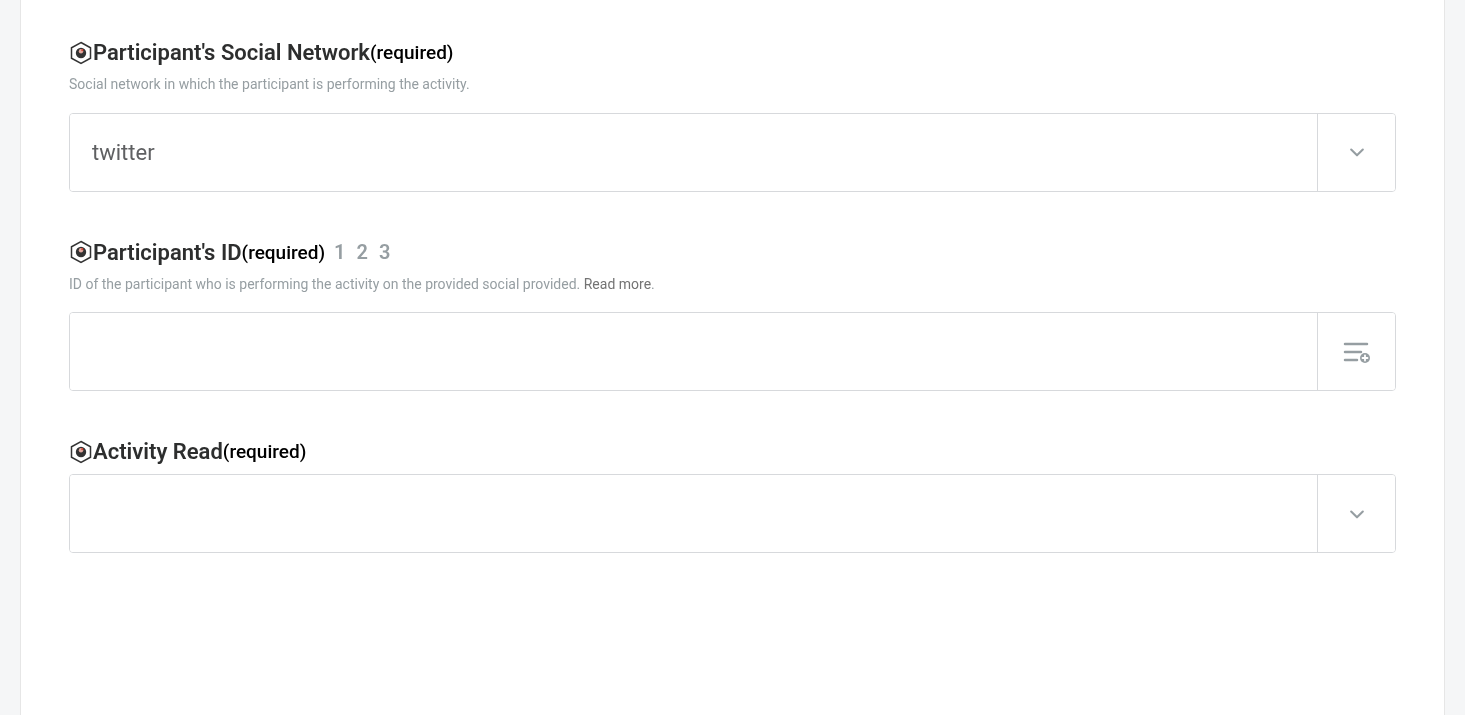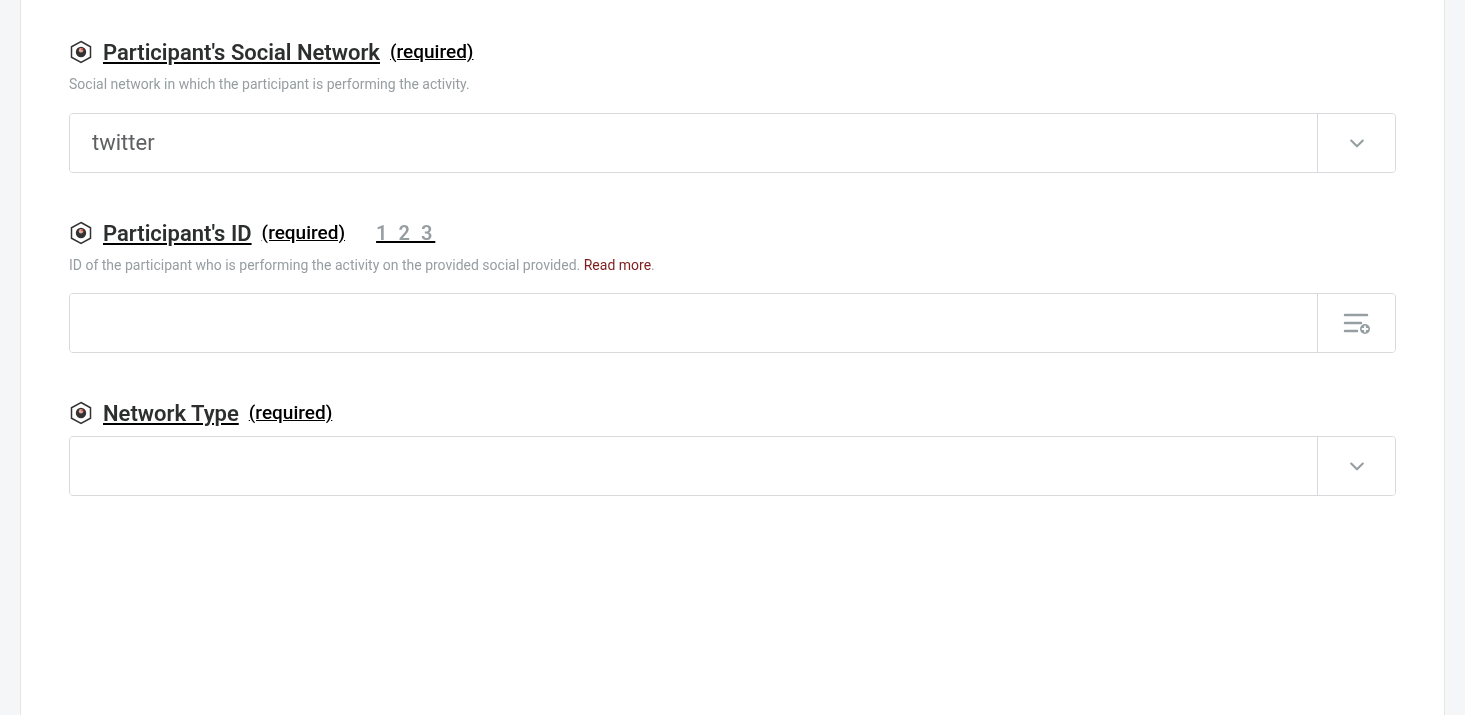--- a/index.html
+++ b/index.html
@@ -18,23 +18,23 @@
       padding: 40px 48px 0 48px;
       min-height: 715px;
       border-left: 1px solid #e6e6e6;
       border-right: 1px solid #e6e6e6;
     }
     .field {
       margin-bottom: 48px;
     }
     .field-header {
       display: flex;
-      gap: 10px;
+      align-items: center;
+      gap: 0;
       margin-bottom: 10px;
-      text-decoration: underline;
     }
     .hex-icon {
       display: inline-flex;
       align-items: center;
       justify-content: center;
       width: 24px;
       height: 24px;
     }
     .field-label {
       font-size: 22px;
@@ -43,43 +43,43 @@
     }
     .required {
       font-size: 19px;
       font-weight: 500;
       color: #000000;
     }
     .hint-badge {
       display: inline-flex;
       align-items: center;
       gap: 6px;
-      margin-left: 21px;
+      margin-left: 9px;
       color: #969ea2;
       font-size: 20px;
       font-weight: 600;
       letter-spacing: 3px;
     }
     .field-desc {
       font-size: 14px;
       color: #969ea2;
       margin-bottom: 18px;
       line-height: 1.4;
     }
     .field-desc a {
-      color: #7f1d1d;
+      color: #737373;
       text-decoration: none;
     }
     .control {
       display: flex;
       border: 1px solid #d7d9dc;
       border-radius: 4px;
       overflow: hidden;
       background: #fff;
-      height: 60px;
+      height: 79px;
     }
     .control-value {
       flex: 1;
       padding: 0 22px;
       display: flex;
       align-items: center;
       font-size: 22px;
       color: #5f6062;
       background: #fff;
       border: none;
@@ -164,21 +164,21 @@
   <div class="field">
     <div class="field-header">
       <span class="hex-icon">
         <svg width="24" height="24" viewBox="0 0 24 24">
           <polygon points="12,1.5 21.5,6.75 21.5,17.25 12,22.5 2.5,17.25 2.5,6.75" fill="#fff" stroke="#333" stroke-width="1.5"></polygon>
           <circle cx="12" cy="12" r="5.2" fill="#333"></circle>
           <circle cx="12" cy="10.2" r="2.2" fill="#e3aaa0"></circle>
           <circle cx="13.3" cy="9.2" r="1.1" fill="#d34a3a"></circle>
         </svg>
       </span>
-      <span class="field-label">Network Type</span>
+      <span class="field-label">Activity Read</span>
       <span class="required">(required)</span>
     </div>
     <div class="control">
       <div class="control-value"></div>
       <div class="control-btn">
         <svg class="chevron" viewBox="0 0 24 24">
           <path fill="none" stroke="#969ea2" stroke-width="2.5" stroke-linecap="round" stroke-linejoin="round" d="M5 9l7 7 7-7"></path>
         </svg>
       </div>
     </div>

